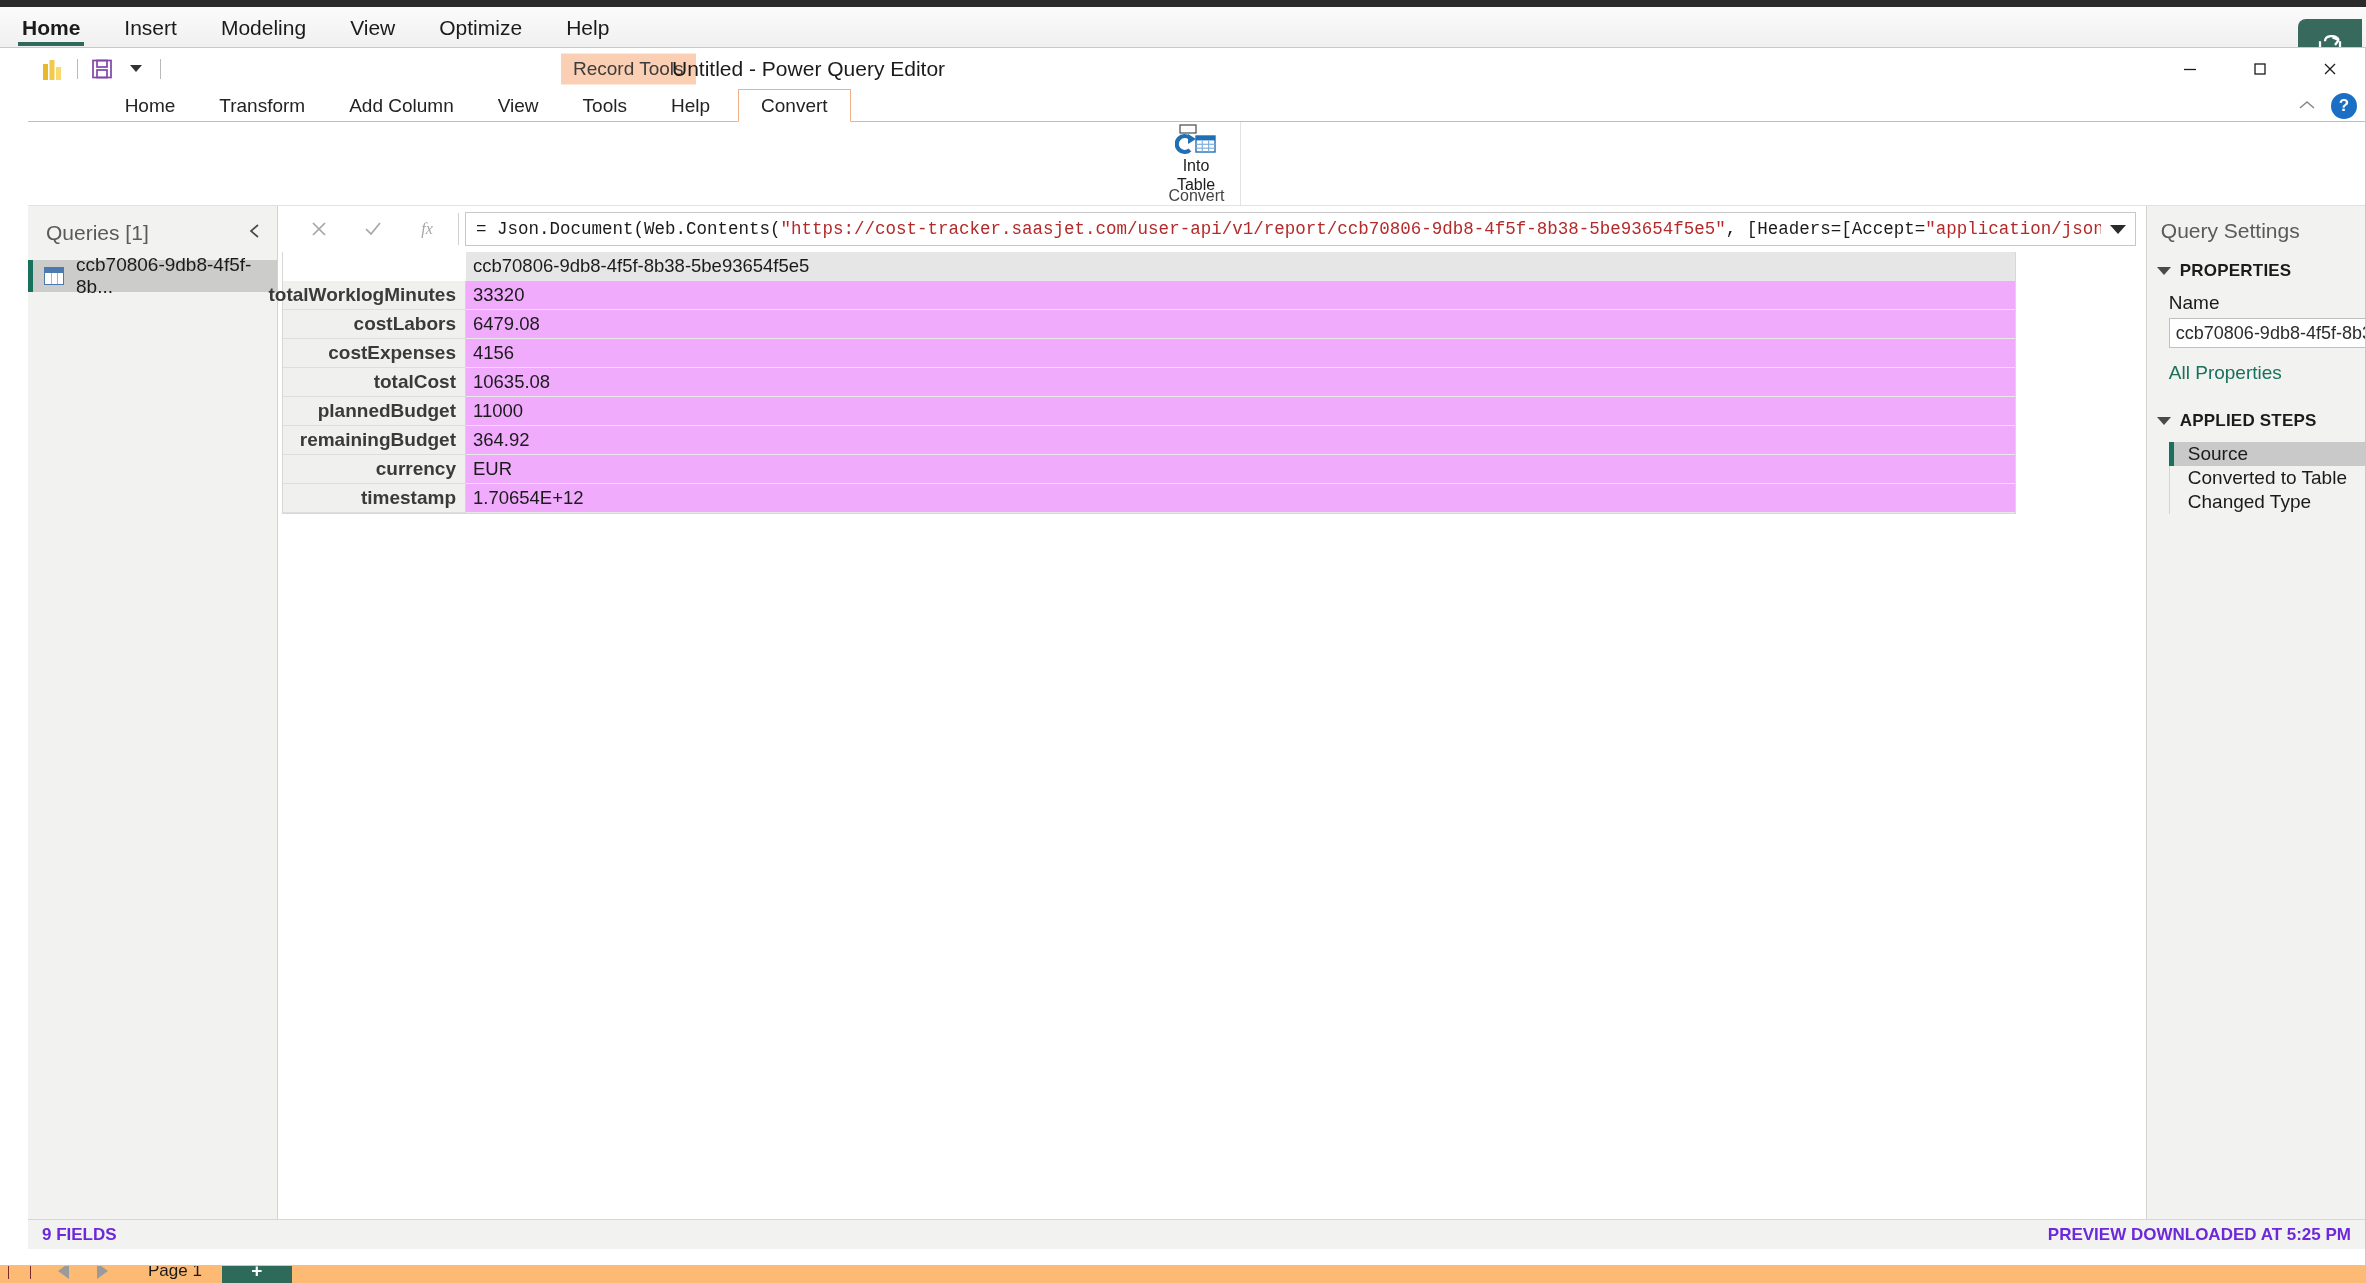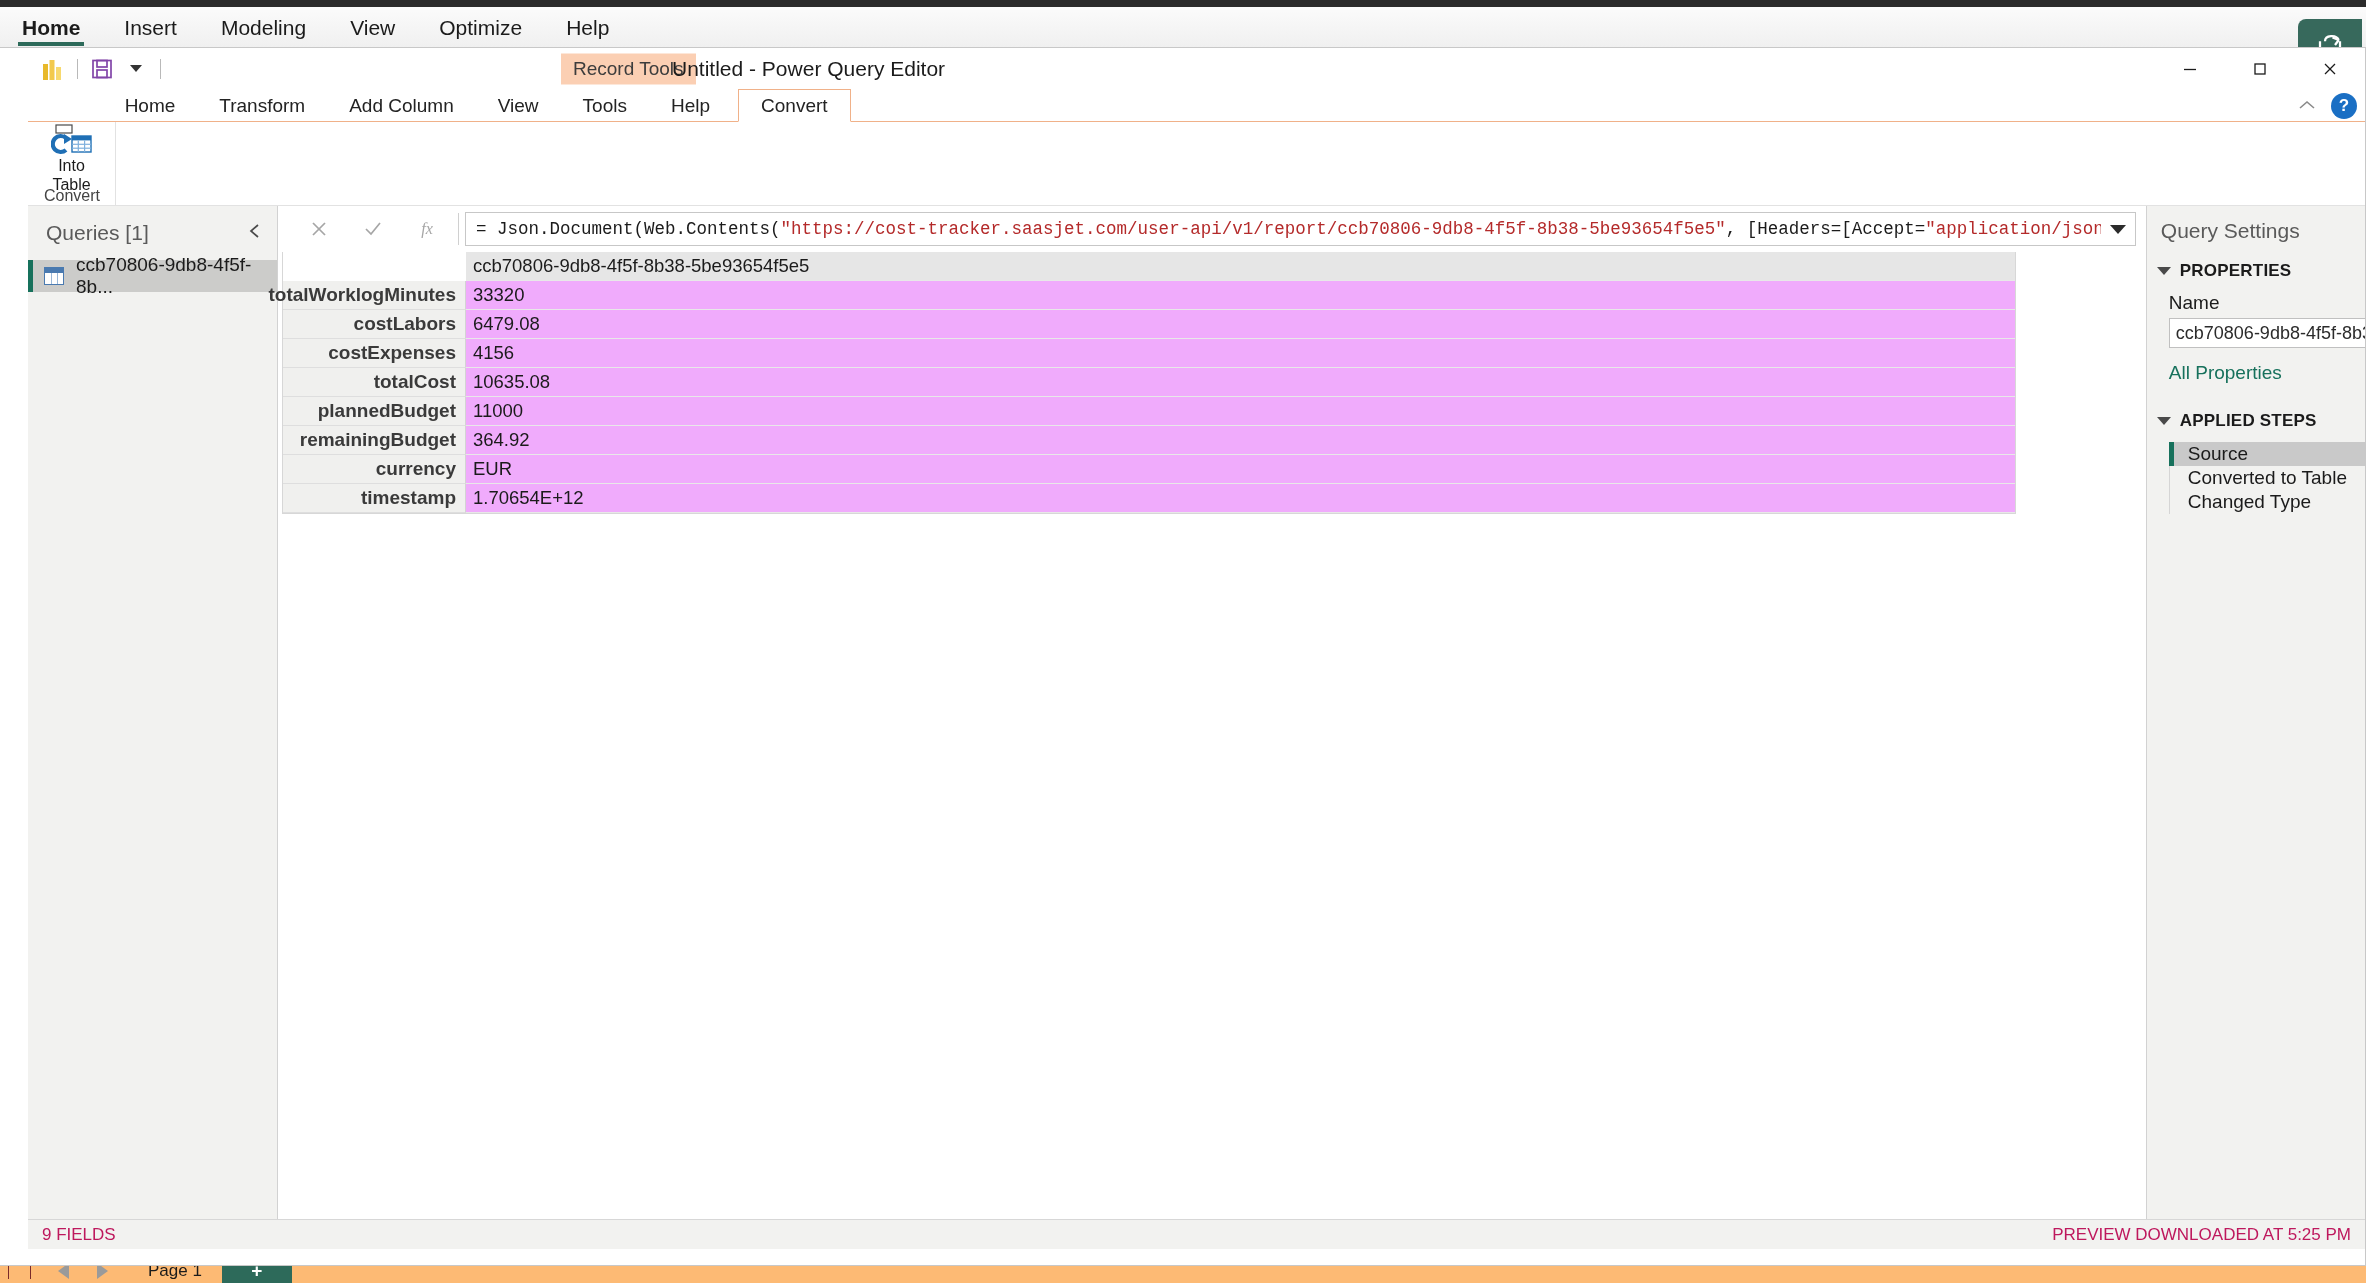--- a/index.html
+++ b/index.html
@@ -157,20 +157,21 @@
     display: flex; align-items: center; justify-content: center;
   }
 
   
   #pq-ribbon-body {
     position: relative;
     height: 84px;
     background: #ffffff;
     border-bottom: 1px solid #e2e2e2;
     display: flex;
+    justify-content: center;
   }
   #group-convert {
     width: 88px; height: 84px;
     position: relative;
     border-right: 1px solid #e2e2e2;
     display: flex; flex-direction: column; align-items: center;
   }
   #into-table-btn {
     margin-top: 2px;
     display: flex; flex-direction: column; align-items: center;
@@ -360,21 +361,21 @@
   }
 
   
   #pq-status {
     position: relative;
     height: 30px;
     background: #f2f2f0;
     border-top: 1px solid #d7d7d7;
     display: flex; align-items: center; justify-content: space-between;
     padding: 0 14px 0 14px;
-    font-size: 17px; color: #be185d;
+    font-size: 17px; color: #6d28d9; font-weight: bold;
   }
 </style>
 </head>
 <body>
 
 <div id="pbi-app">
   <div id="pbi-topstrip"></div>
 
   <div id="pbi-menubar">
     <div class="pbi-menu-item active">Home</div>

